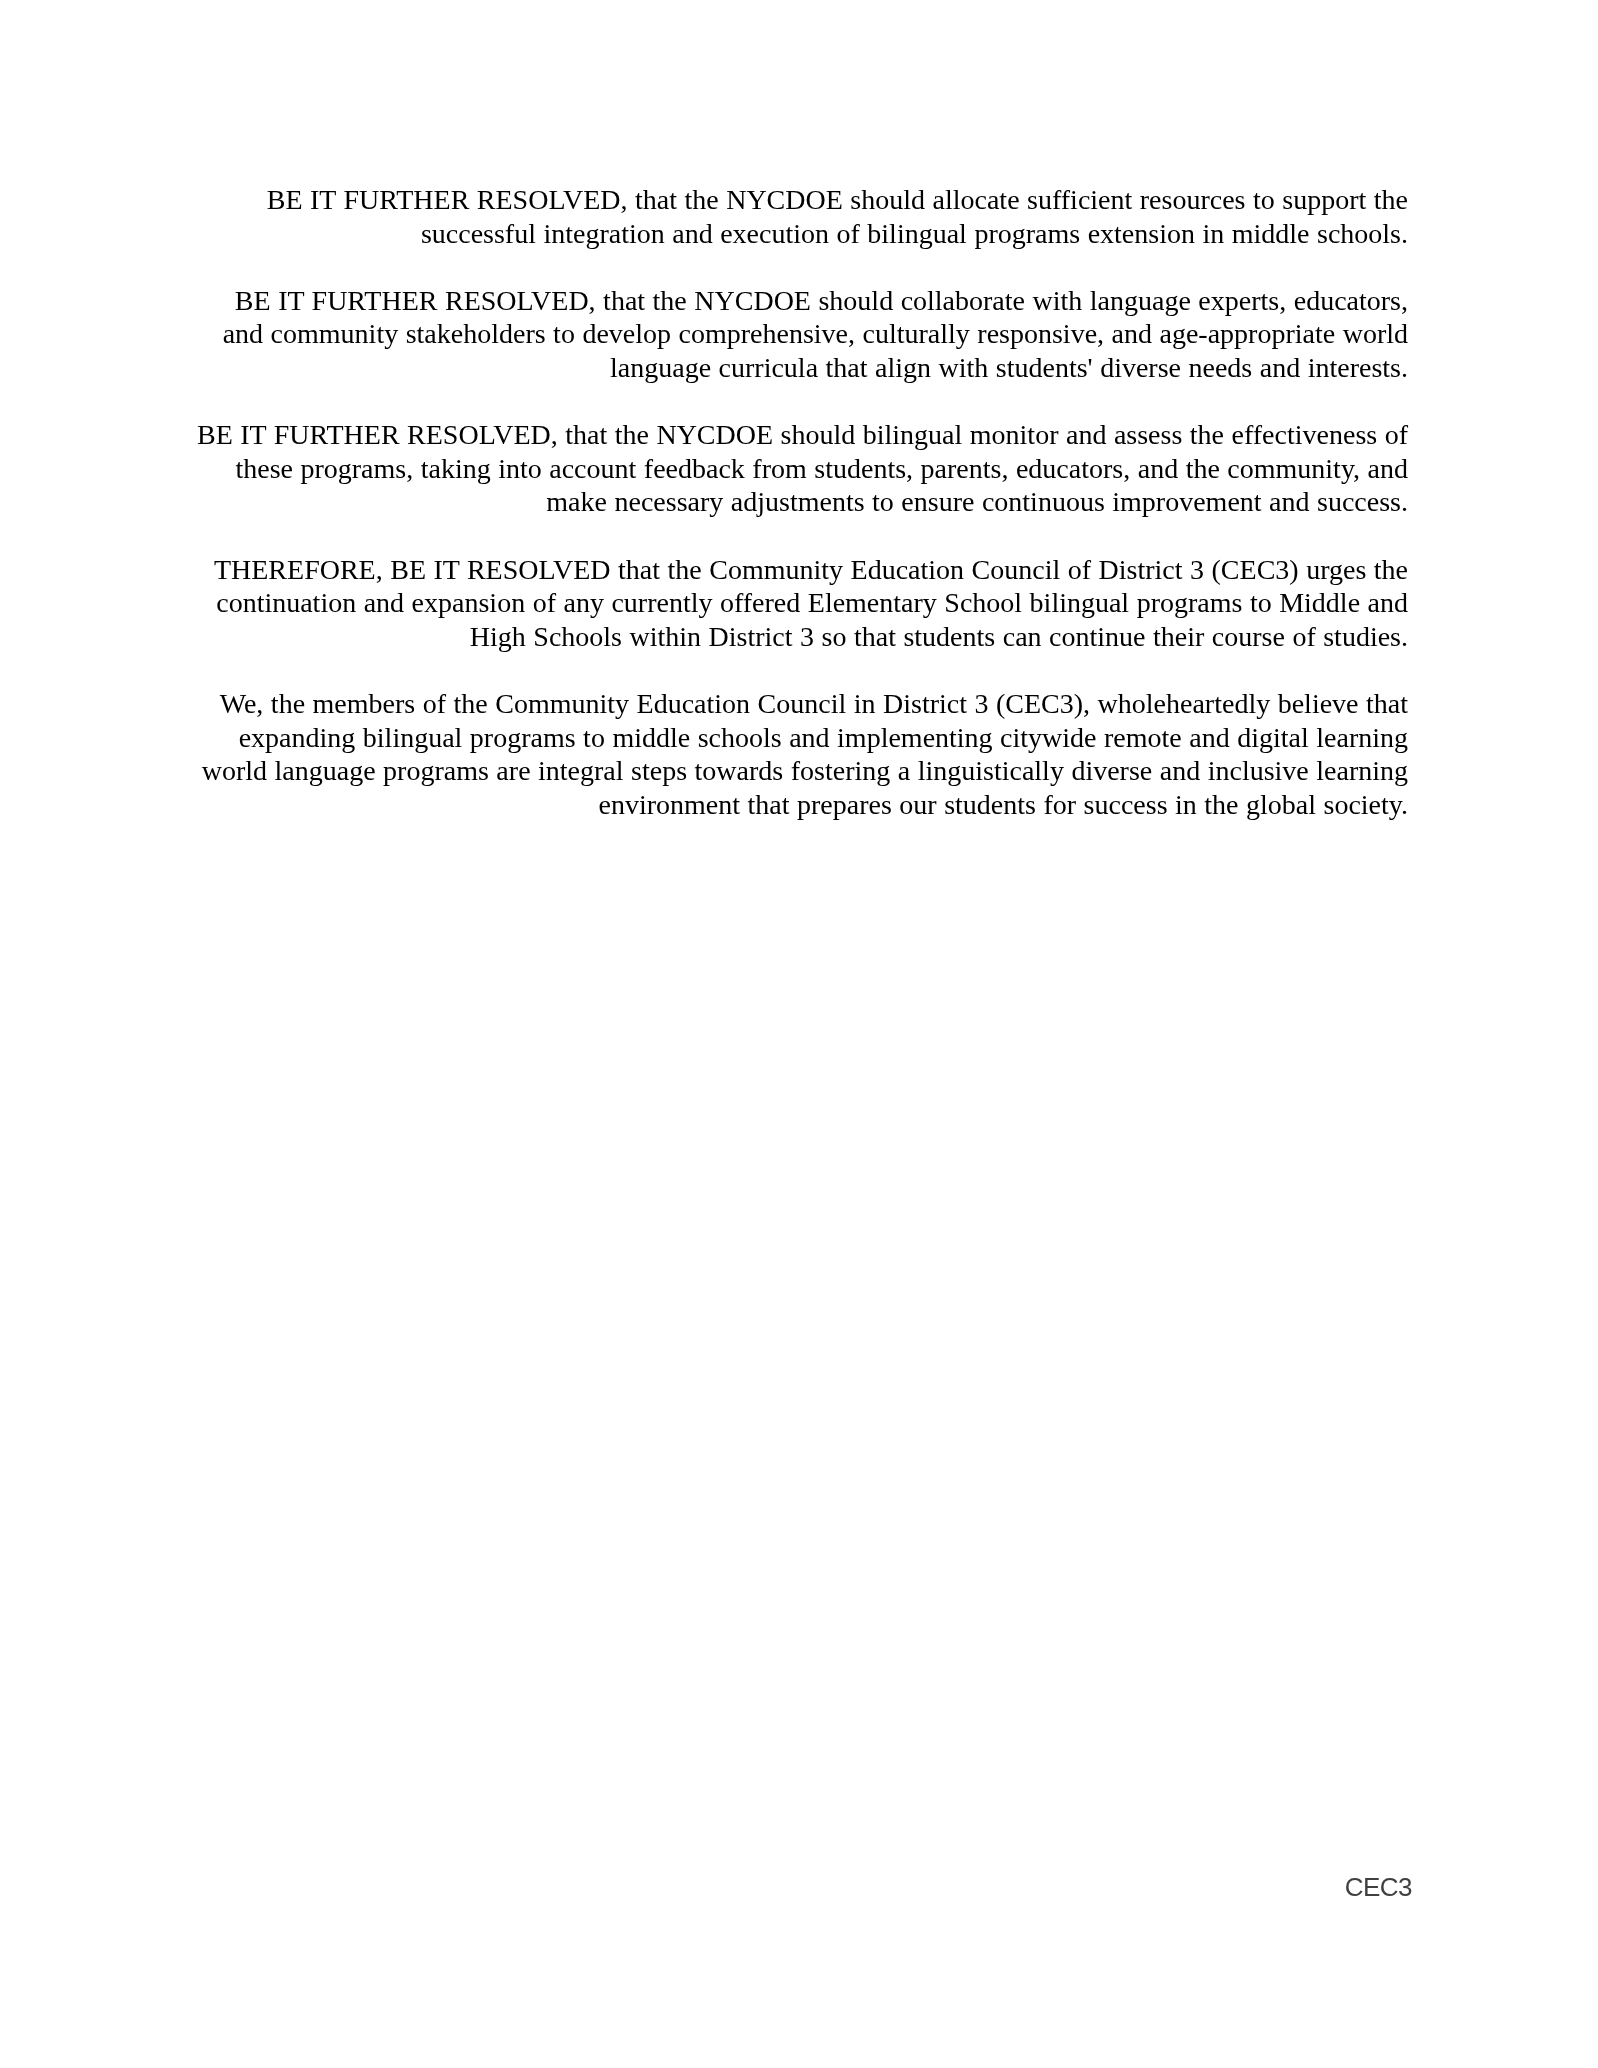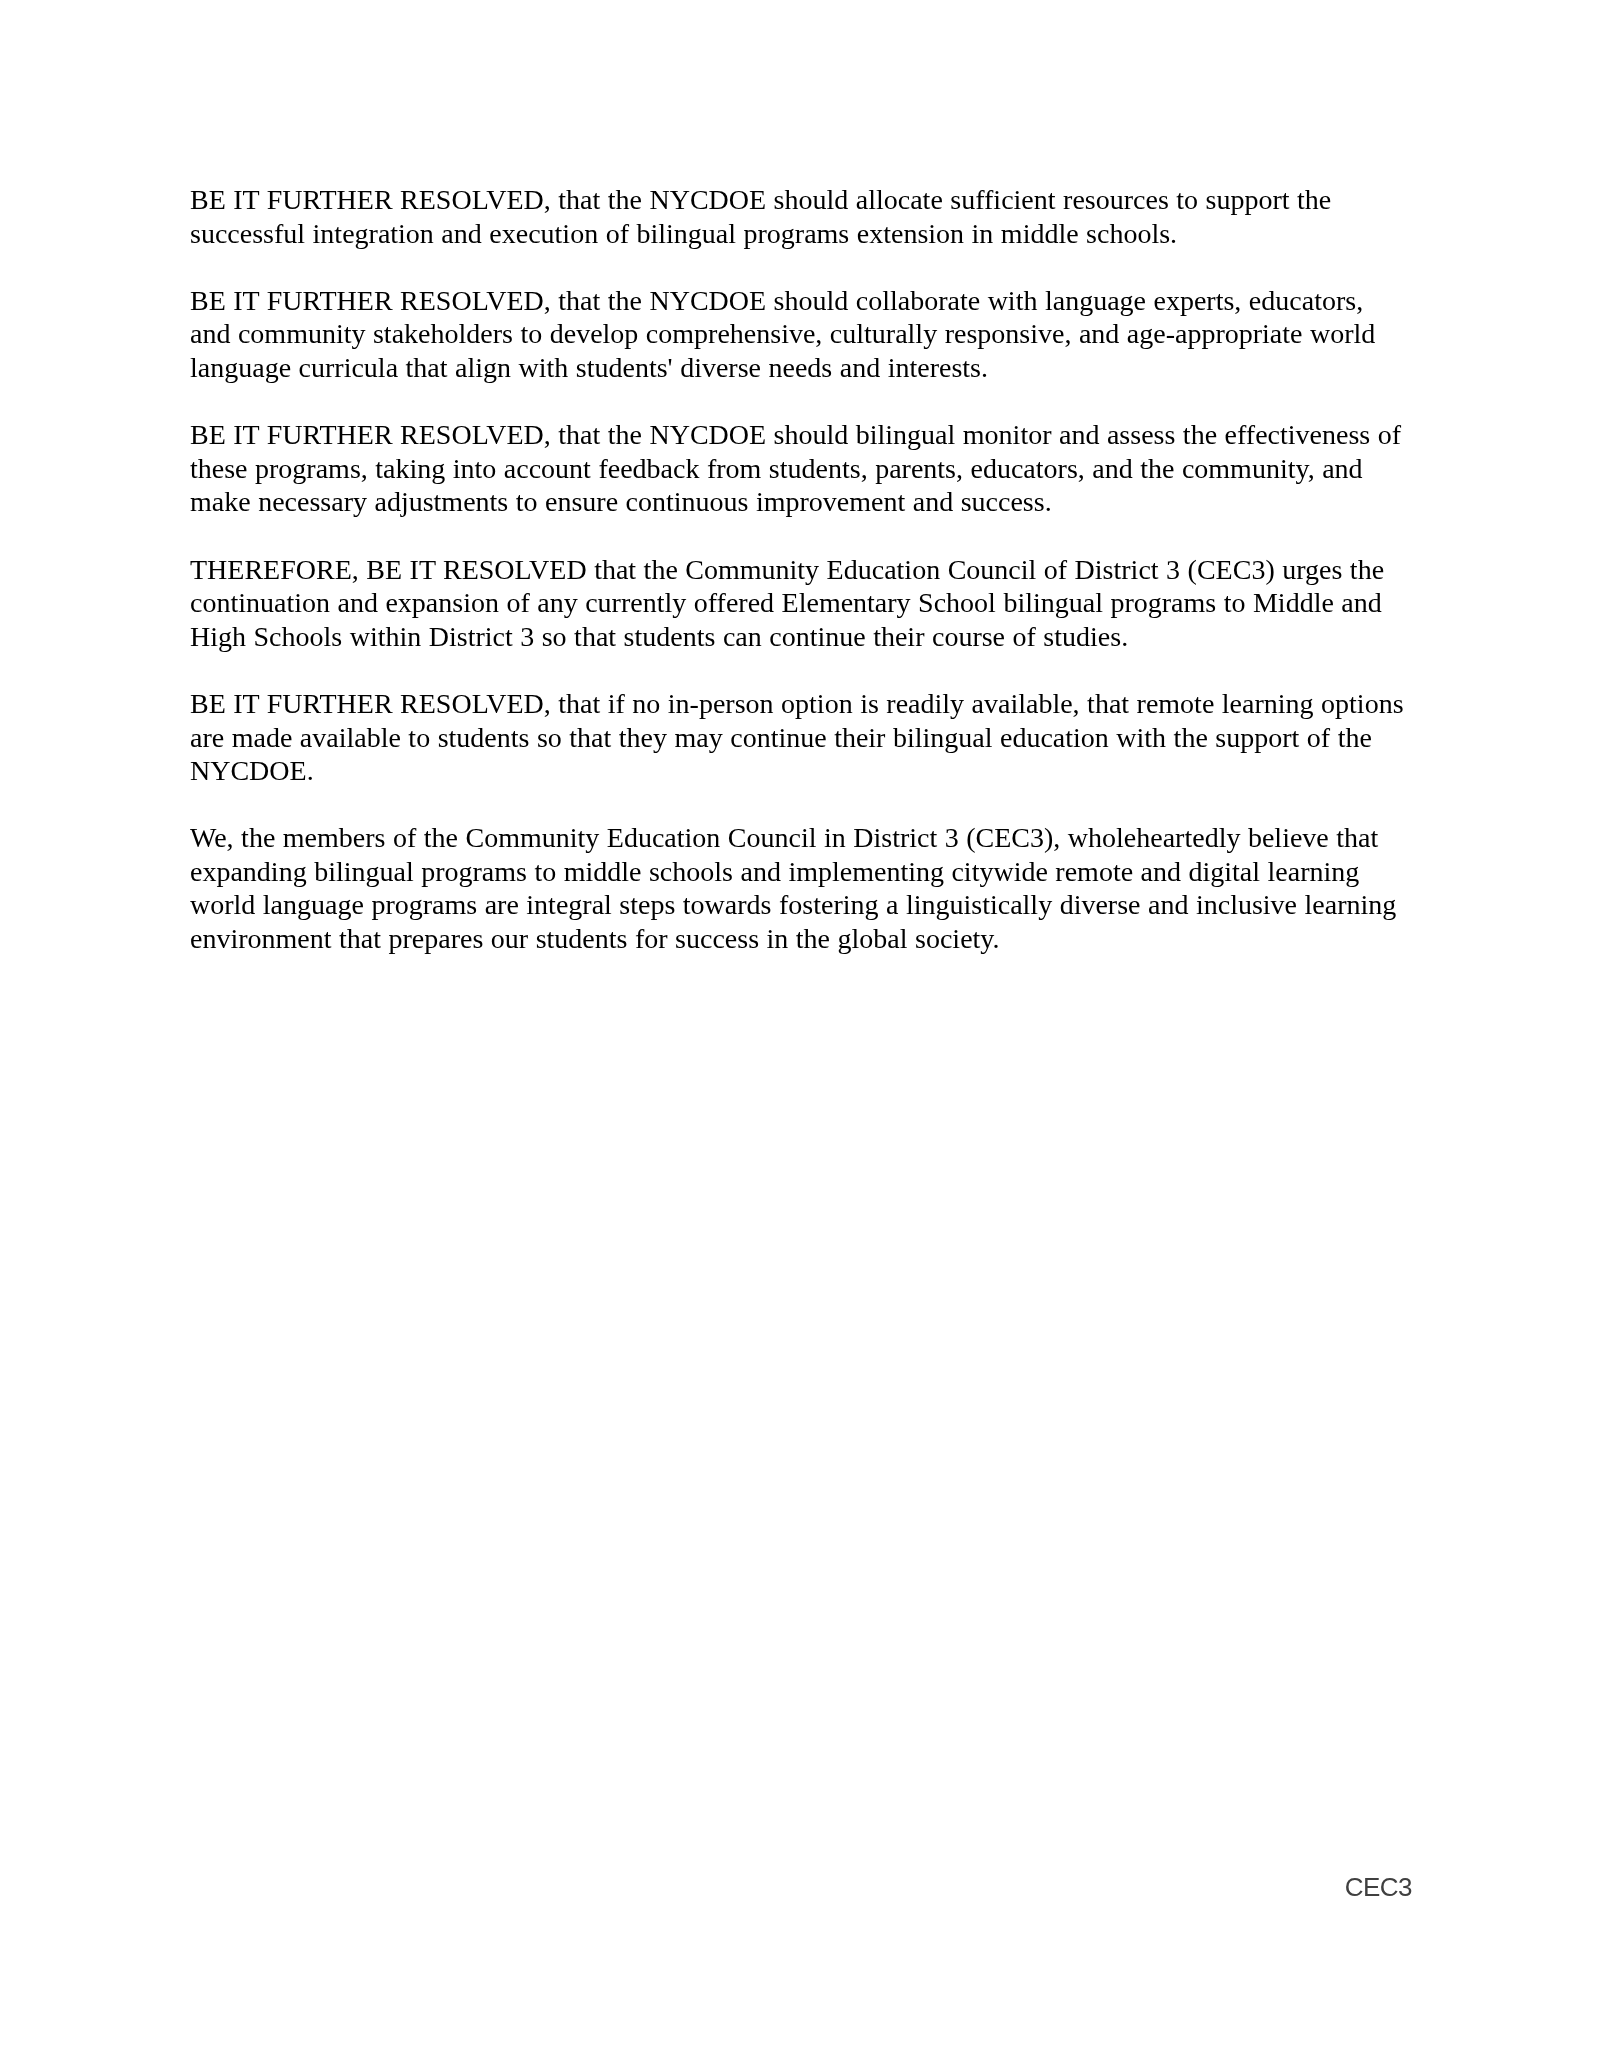--- a/index.html
+++ b/index.html
@@ -19,21 +19,21 @@
   .content {
     position: absolute;
     left: 190px;
     top: 183px;
     width: 1218px;
   }
   .content p {
     margin: 0 0 33.6px 0;
     font-size: 28px;
     line-height: 33.6px;
-    text-align: left;
+    text-align: right;
     word-spacing: 0.5px;
   }
   .footer {
     position: absolute;
     right: 186px;
     top: 1872px;
     font-family: "Liberation Sans", sans-serif;
     font-size: 26px;
     letter-spacing: -0.5px;
     color: #404040;
@@ -41,18 +41,17 @@
 </style>
 </head>
 <body>
 
 <div class="page">
   <main class="content">
     <p>BE IT FURTHER RESOLVED, that the NYCDOE should allocate sufficient resources to support the successful integration and execution of bilingual programs extension in middle schools.</p>
     <p>BE IT FURTHER RESOLVED, that the NYCDOE should collaborate with language experts, educators, and community stakeholders to develop comprehensive, culturally responsive, and age-appropriate world language curricula that align with students' diverse needs and interests.</p>
     <p>BE IT FURTHER RESOLVED, that the NYCDOE should bilingual monitor and assess the effectiveness of these programs, taking into account feedback from students, parents, educators, and the community, and make necessary adjustments to ensure continuous improvement and success.</p>
     <p>THEREFORE, BE IT RESOLVED that the Community Education Council of District 3 (CEC3) urges the continuation and expansion of any currently offered Elementary School bilingual programs to Middle and High Schools within District 3 so that students can continue their course of studies.</p>
-    <p>BE IT FURTHER RESOLVED, that if no in-person option is readily available, that remote learning options are made available to students so that they may continue their bilingual education with the support of the NYCDOE.</p>
     <p>We, the members of the Community Education Council in District 3 (CEC3), wholeheartedly believe that expanding bilingual programs to middle schools and implementing citywide remote and digital learning world language programs are integral steps towards fostering a linguistically diverse and inclusive learning environment that prepares our students for success in the global society.</p>
   </main>
 
   <div class="footer">CEC3</div>
 </div>
 
 </body></html>

